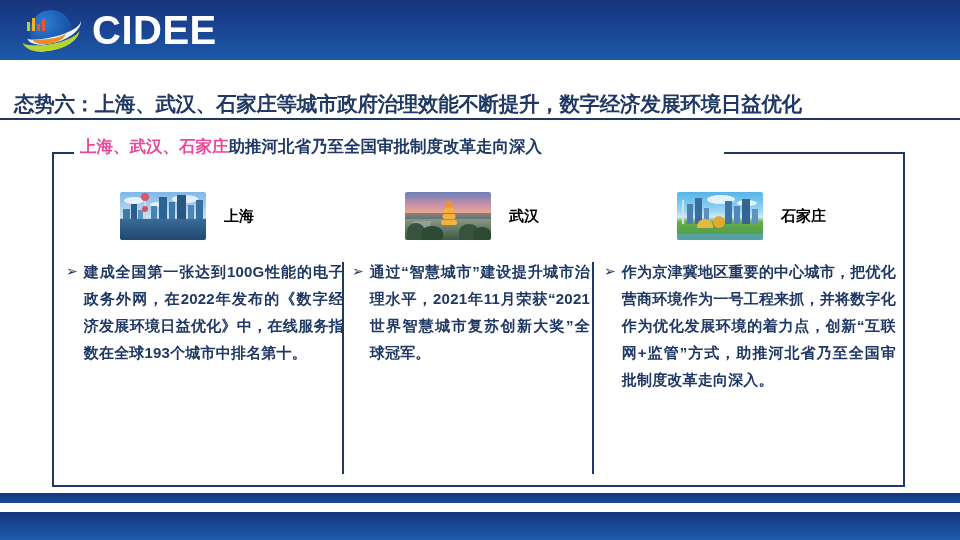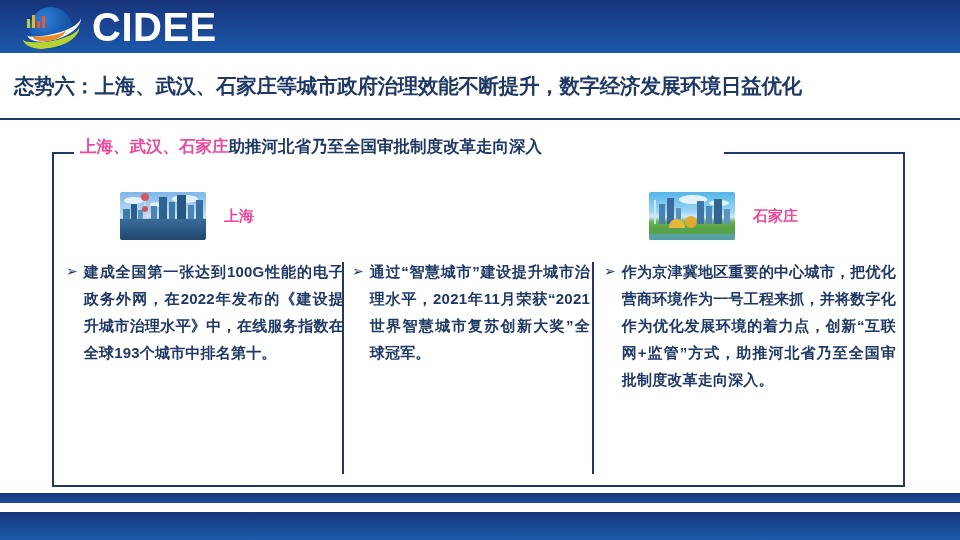--- a/index.html
+++ b/index.html
@@ -12,21 +12,21 @@
     height: 540px;
     overflow: hidden;
     font-family: "Liberation Sans", "DejaVu Sans", sans-serif;
     position: relative;
   }
 
   
   .header {
     position: absolute;
     left: 0; top: 0;
-    width: 960px; height: 53px;
+    width: 960px; height: 60px;
     background: linear-gradient(to bottom, #17357c 0%, #1a4391 45%, #1c5aab 100%);
     display: flex;
     align-items: center;
   }
   .logo-wrap {
     position: relative;
     width: 74px; height: 52px;
     margin-left: 14px;
     flex: none;
   }
@@ -84,21 +84,21 @@
     margin-left: 4px;
     line-height: 1;
   }
 
   
   .title-strip {
     position: absolute;
     left: 0; top: 72px;
     width: 960px; height: 46px;
     display: flex;
-    align-items: flex-start;
+    align-items: flex-end;
   }
   .slide-title {
     color: #1f3864;
     font-size: 20.5px;
     font-weight: bold;
     white-space: nowrap;
     margin-left: 14px;
     letter-spacing: -0.3px;
   }
   .title-rule {
@@ -141,31 +141,31 @@
     width: 853px; height: 52px;
   }
   .city {
     position: absolute;
     top: 0;
     display: flex;
     align-items: center;
   }
   .city-1 { left: 68px; }
   .city-2 { left: 353px; }
-  .city-3 { left: 597px; }
+  .city-3 { left: 625px; }
 
   .thumb {
     width: 86px; height: 48px;
     border-radius: 2px;
     position: relative;
     overflow: hidden;
     flex: none;
   }
   .city-name {
-    color: #ec4899;
+    color: #000000;
     font-size: 15px;
     font-weight: bold;
     margin-left: 18px;
     white-space: nowrap;
   }
 
   
   .th-sh { background: linear-gradient(to bottom, #7fb6e8 0%, #b9d8f2 42%, #cfe3f4 55%, #3a6b99 56%, #20486f 100%); }
   .th-sh .cloud { position: absolute; background: rgba(255,255,255,.75); border-radius: 50%; }
   .th-sh .c1 { left: 4px; top: 5px; width: 20px; height: 7px; }
@@ -324,20 +324,37 @@
       <div class="b b4"></div>
         <div class="b b5"></div>
         <div class="b b6"></div>
       <div class="b b7"></div>
         <div class="b b8"></div>
         <div class="b b9"></div>
     </div>
     <div class="city-name">上海</div>
   </div>
 
+  <div class="city city-2">
+    <div class="thumb th-wh">
+      <div class="skyline"></div>
+      <div class="tw">
+          <i></i>
+          <i></i>
+          <i></i>
+          <i></i>
+        </div>
+      <div class="road"></div>
+      <div class="tree t1"></div>
+        <div class="tree t2"></div>
+      <div class="tree t3"></div>
+        <div class="tree t4"></div>
+    </div>
+    <div class="city-name">武汉</div>
+  </div>
 
   <div class="city city-3">
     <div class="thumb th-sjz">
       <div class="cloud c1"></div>
         <div class="cloud c2"></div>
       <div class="spire"></div>
       <div class="b b1"></div>
         <div class="b b2"></div>
         <div class="b b3"></div>
       <div class="b b4"></div>
@@ -351,21 +368,21 @@
     </div>
     <div class="city-name">石家庄</div>
   </div>
 
 </div>
 
 <div class="cols">
 
   <div class="col col-1">
     <span class="bullet">➢</span>
-    <span class="body-text">建成全国第一张达到100G性能的电子政务外网，在2022年发布的《建设提升城市治理水平》中，在线服务指数在全球193个城市中排名第十。</span>
+    <span class="body-text">建成全国第一张达到100G性能的电子政务外网，在2022年发布的《数字经济发展环境日益优化》中，在线服务指数在全球193个城市中排名第十。</span>
   </div>
 
   <div class="col col-2">
     <span class="bullet">➢</span>
     <span class="body-text">通过“智慧城市”建设提升城市治理水平，2021年11月荣获“2021世界智慧城市复苏创新大奖”全球冠军。</span>
   </div>
 
   <div class="col col-3">
     <span class="bullet">➢</span>
     <span class="body-text">作为京津冀地区重要的中心城市，把优化营商环境作为一号工程来抓，并将数字化作为优化发展环境的着力点，创新“互联网+监管”方式，助推河北省乃至全国审批制度改革走向深入。</span>

